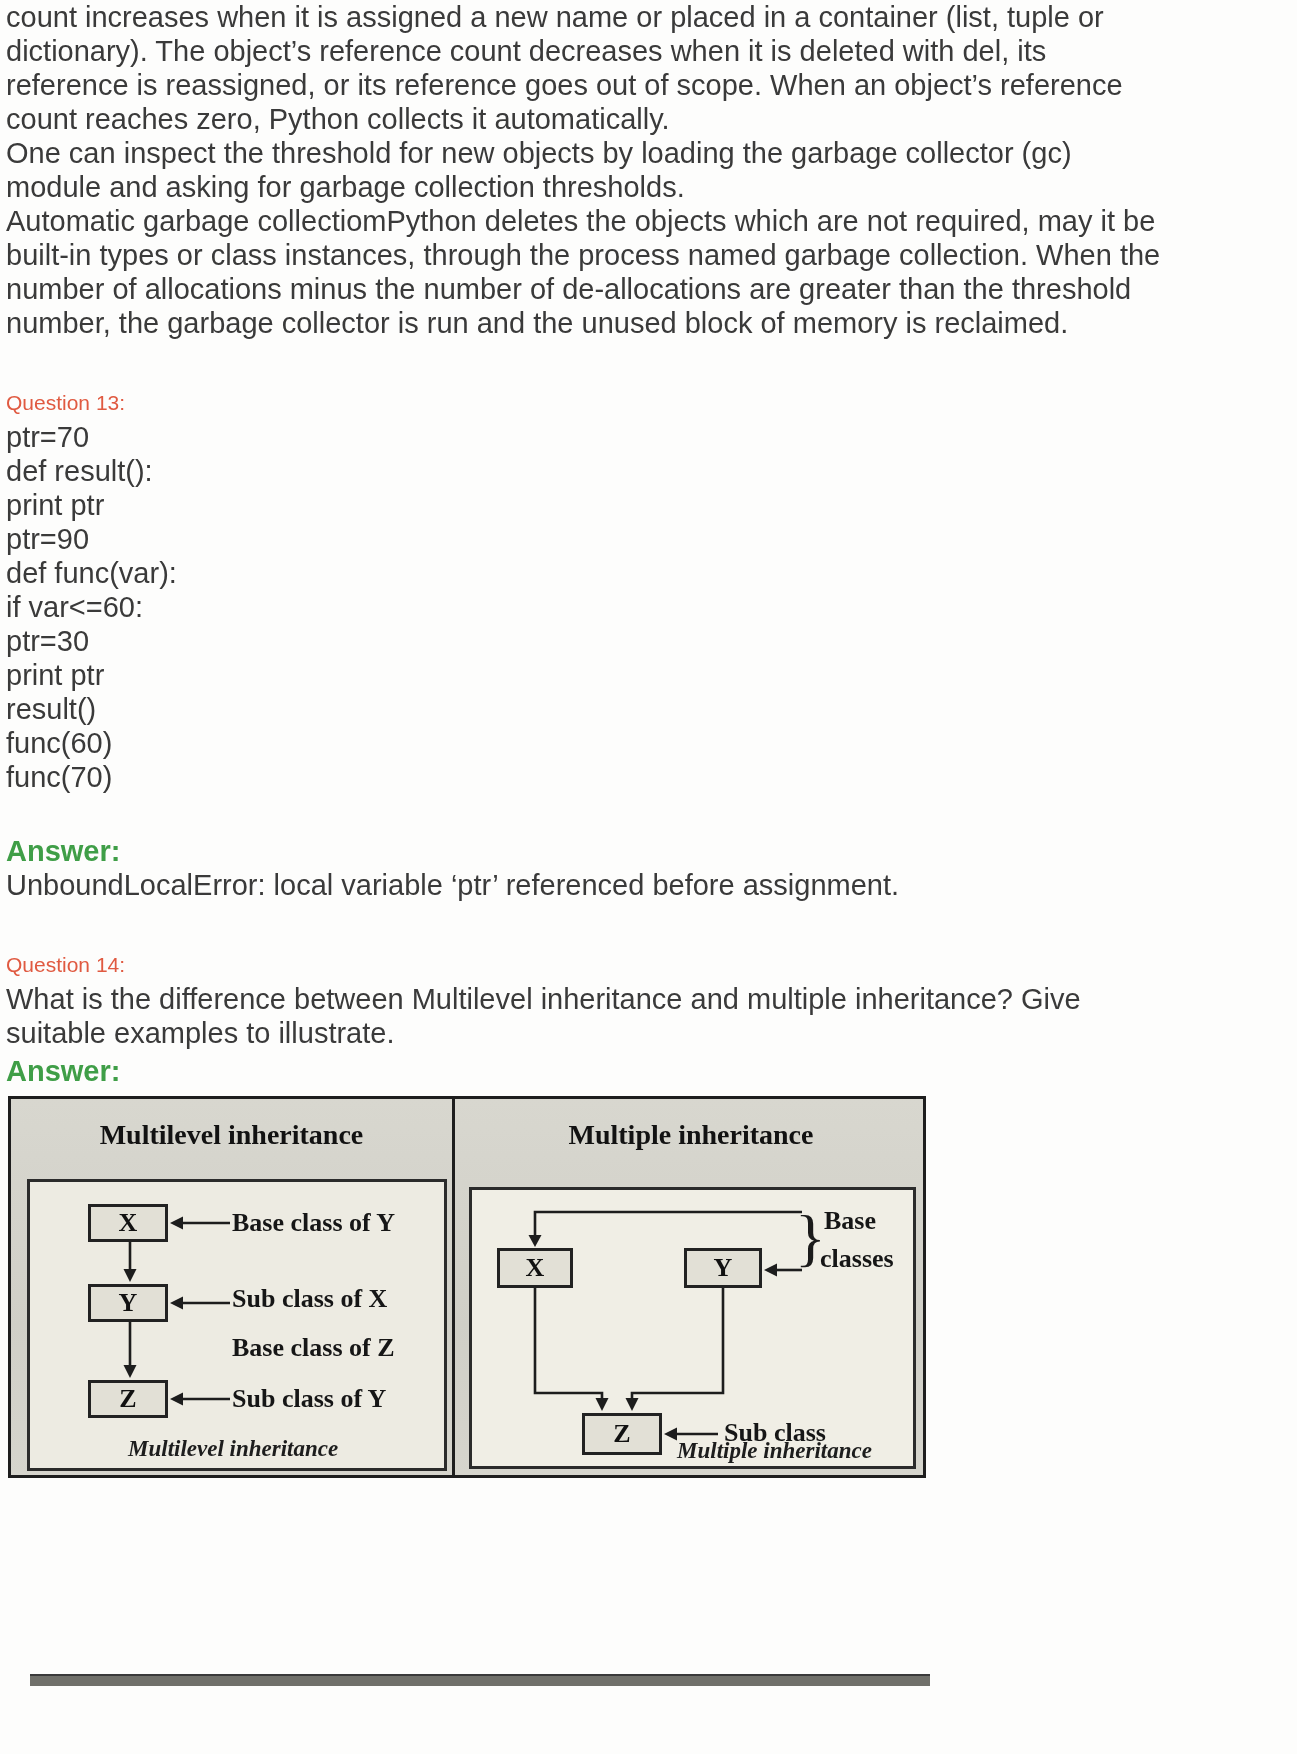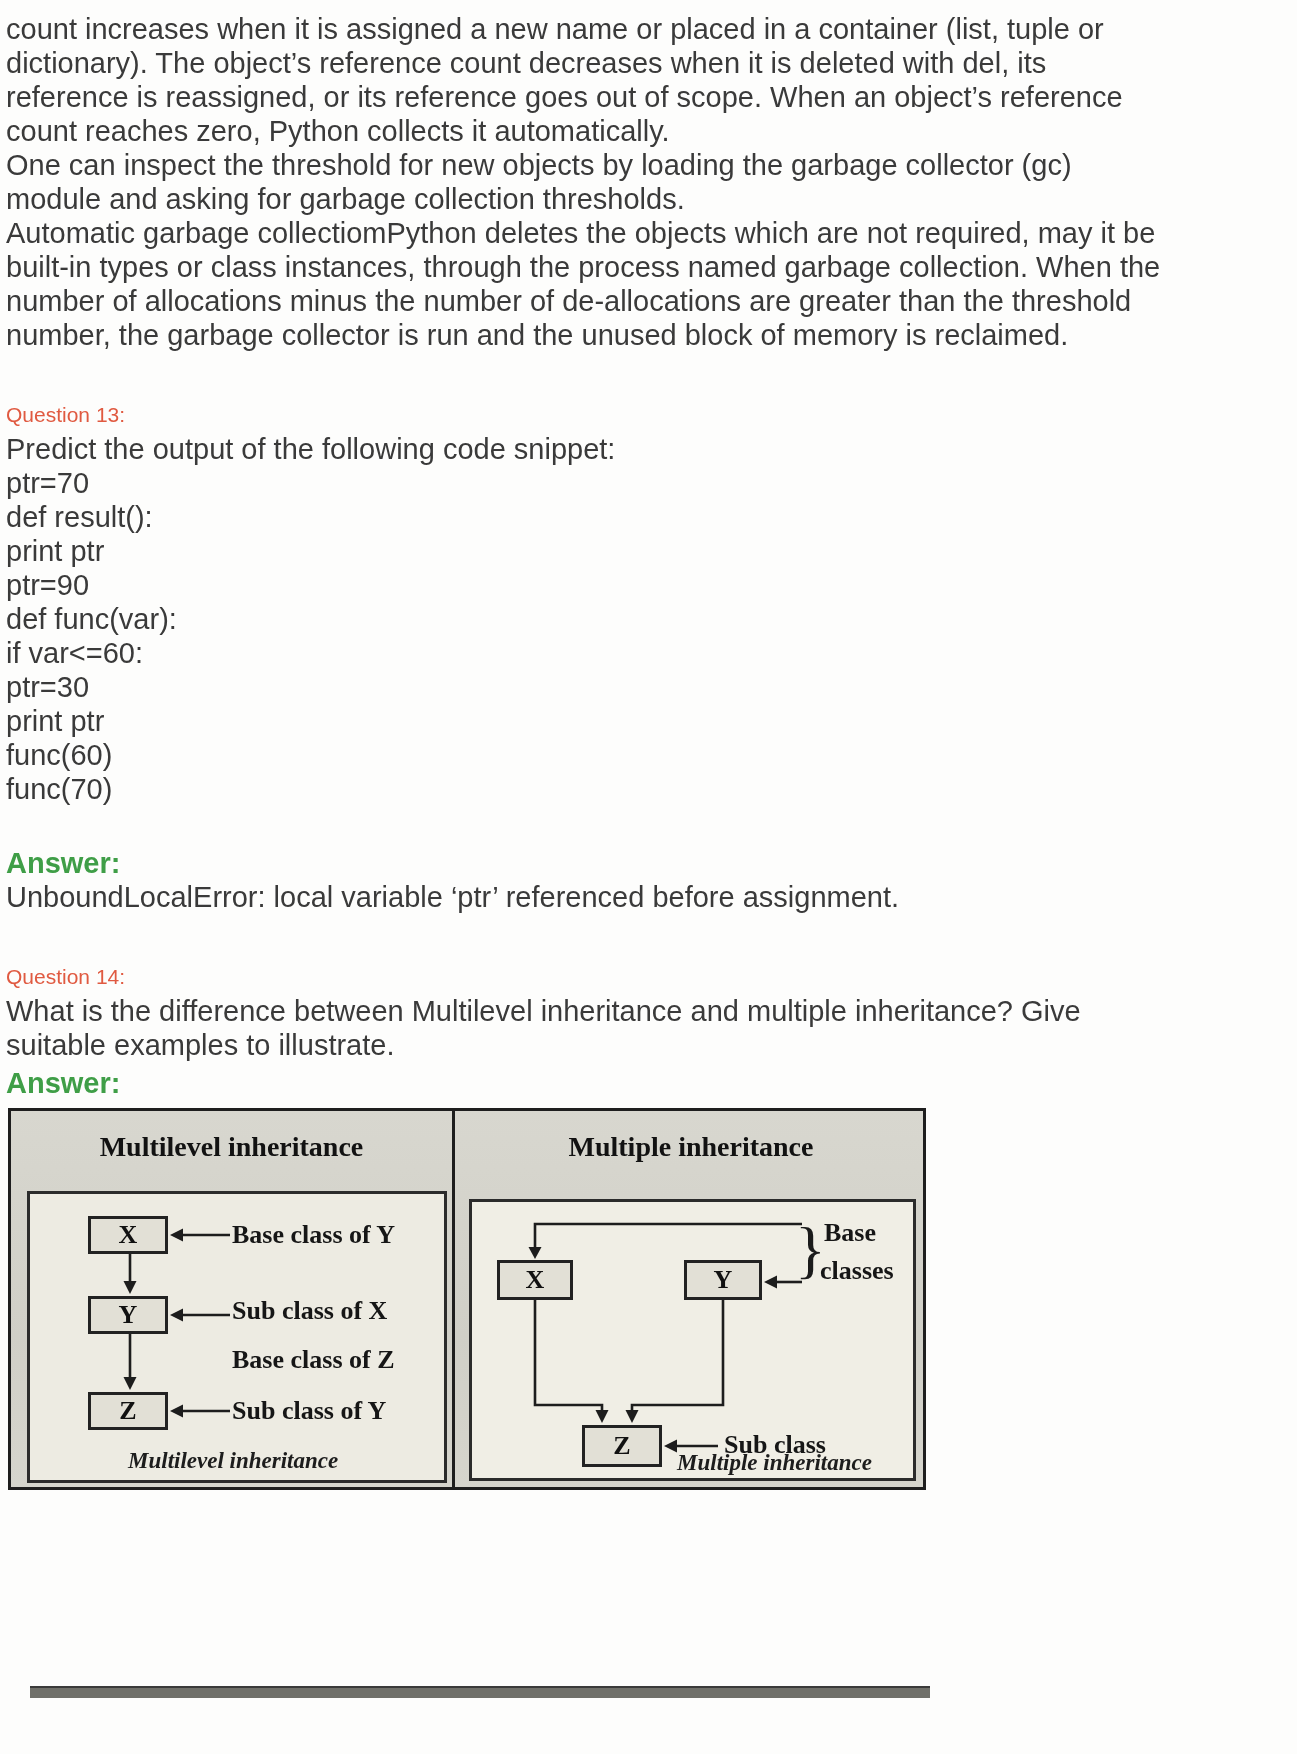--- a/index.html
+++ b/index.html
@@ -8,21 +8,21 @@
     background: #fdfdfc;
   }
   body {
     width: 1297px;
     height: 1754px;
     overflow: hidden;
     font-family: "Liberation Sans", sans-serif;
     color: #3a3a3a;
   }
   .page {
-    padding: 12px 0 0 6px;
+    padding: 0 0 0 6px;
     box-sizing: border-box;
   }
   .body-text {
     margin: 0;
     font-size: 29px;
     line-height: 34px;
     max-width: 1165px;
     color: #3a3a3a;
   }
   .code-line {
@@ -139,31 +139,31 @@
 </head>
 <body>
 
 <div class="page">
 
   <p class="body-text">count increases when it is assigned a new name or placed in a container (list, tuple or dictionary). The object’s reference count decreases when it is deleted with del, its reference is reassigned, or its reference goes out of scope. When an object’s reference count reaches zero, Python collects it automatically.</p>
   <p class="body-text">One can inspect the threshold for new objects by loading the garbage collector (gc) module and asking for garbage collection thresholds.</p>
   <p class="body-text">Automatic garbage collectiomPython deletes the objects which are not required, may it be built-in types or class instances, through the process named garbage collection. When the number of allocations minus the number of de-allocations are greater than the threshold number, the garbage collector is run and the unused block of memory is reclaimed.</p>
 
   <h3 class="question-heading">Question 13:</h3>
-  <p class="body-text">Predict the output of the following code snippet:</p>
 
   <div class="code-block">
     <div class="code-line">ptr=70</div>
     <div class="code-line">def result():</div>
     <div class="code-line">print ptr</div>
     <div class="code-line">ptr=90</div>
     <div class="code-line">def func(var):</div>
     <div class="code-line">if var&lt;=60:</div>
     <div class="code-line">ptr=30</div>
     <div class="code-line">print ptr</div>
+    <div class="code-line">result()</div>
     <div class="code-line">func(60)</div>
     <div class="code-line">func(70)</div>
   </div>
 
   <h3 class="answer-heading">Answer:</h3>
   <p class="body-text">UnboundLocalError: local variable ‘ptr’ referenced before assignment.</p>
 
   <h3 class="question-heading">Question 14:</h3>
   <p class="body-text">What is the difference between Multilevel inheritance and multiple inheritance? Give suitable examples to illustrate.</p>
   <h3 class="answer-heading tight">Answer:</h3>

